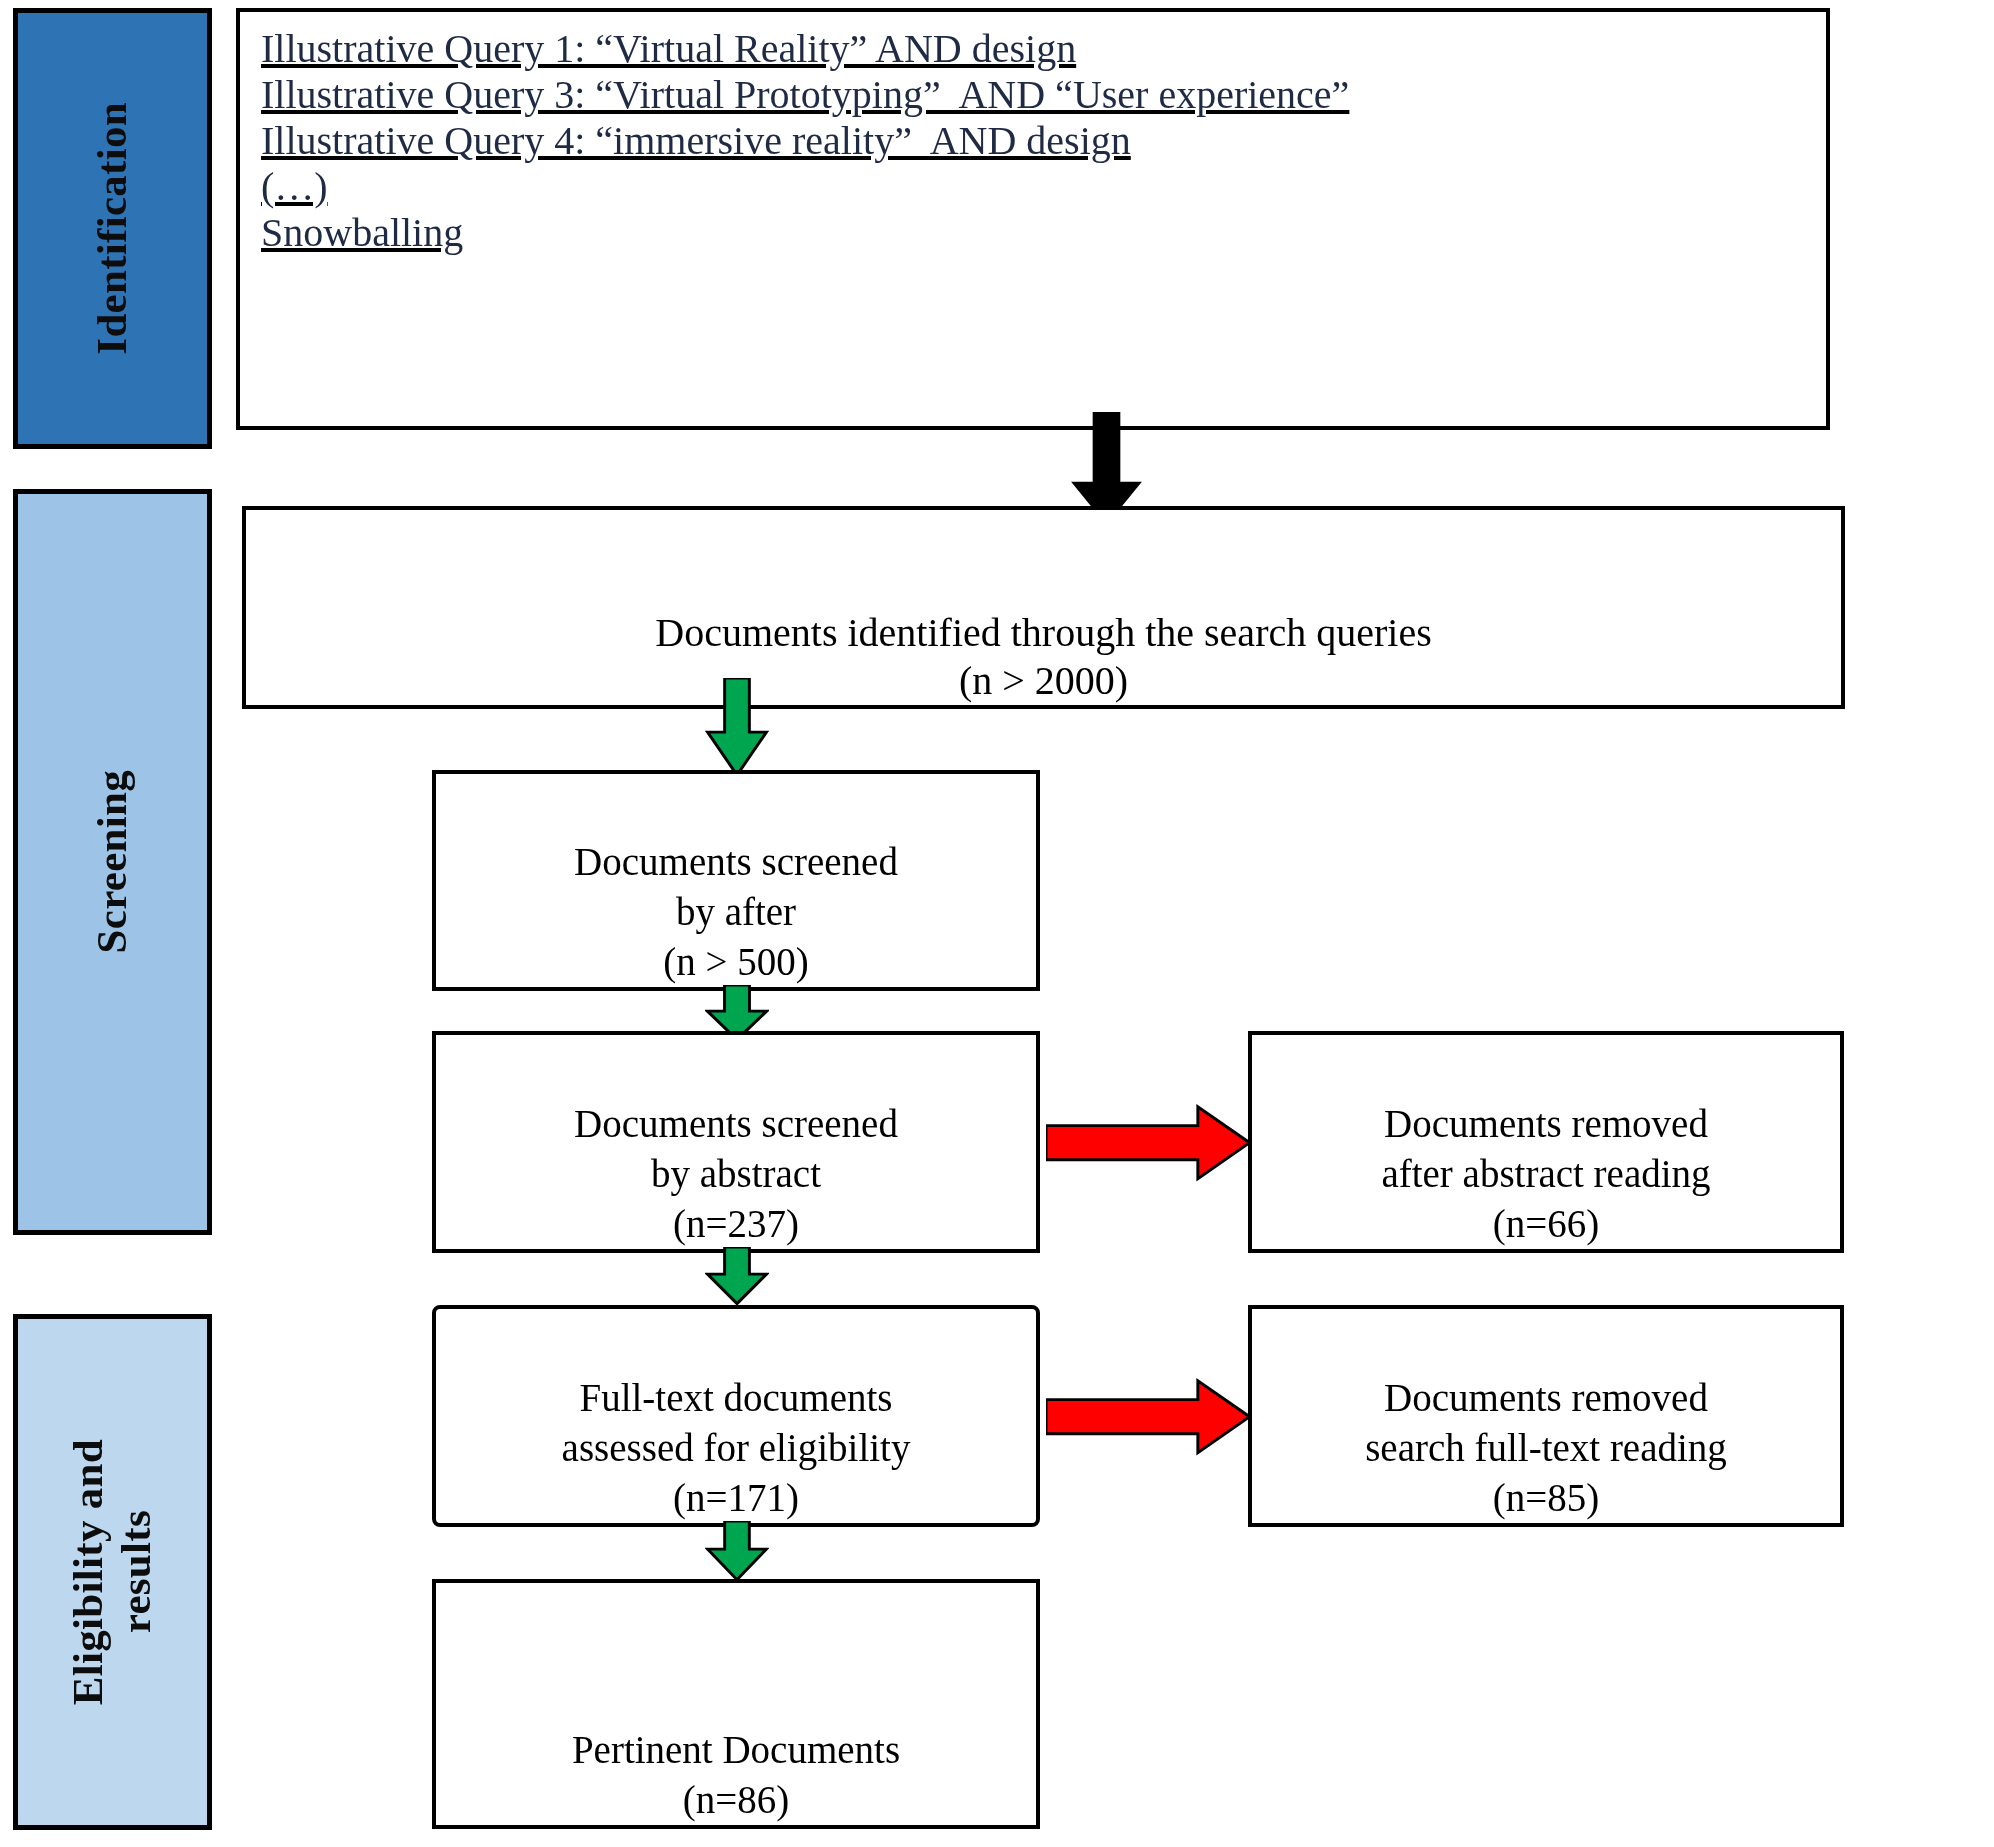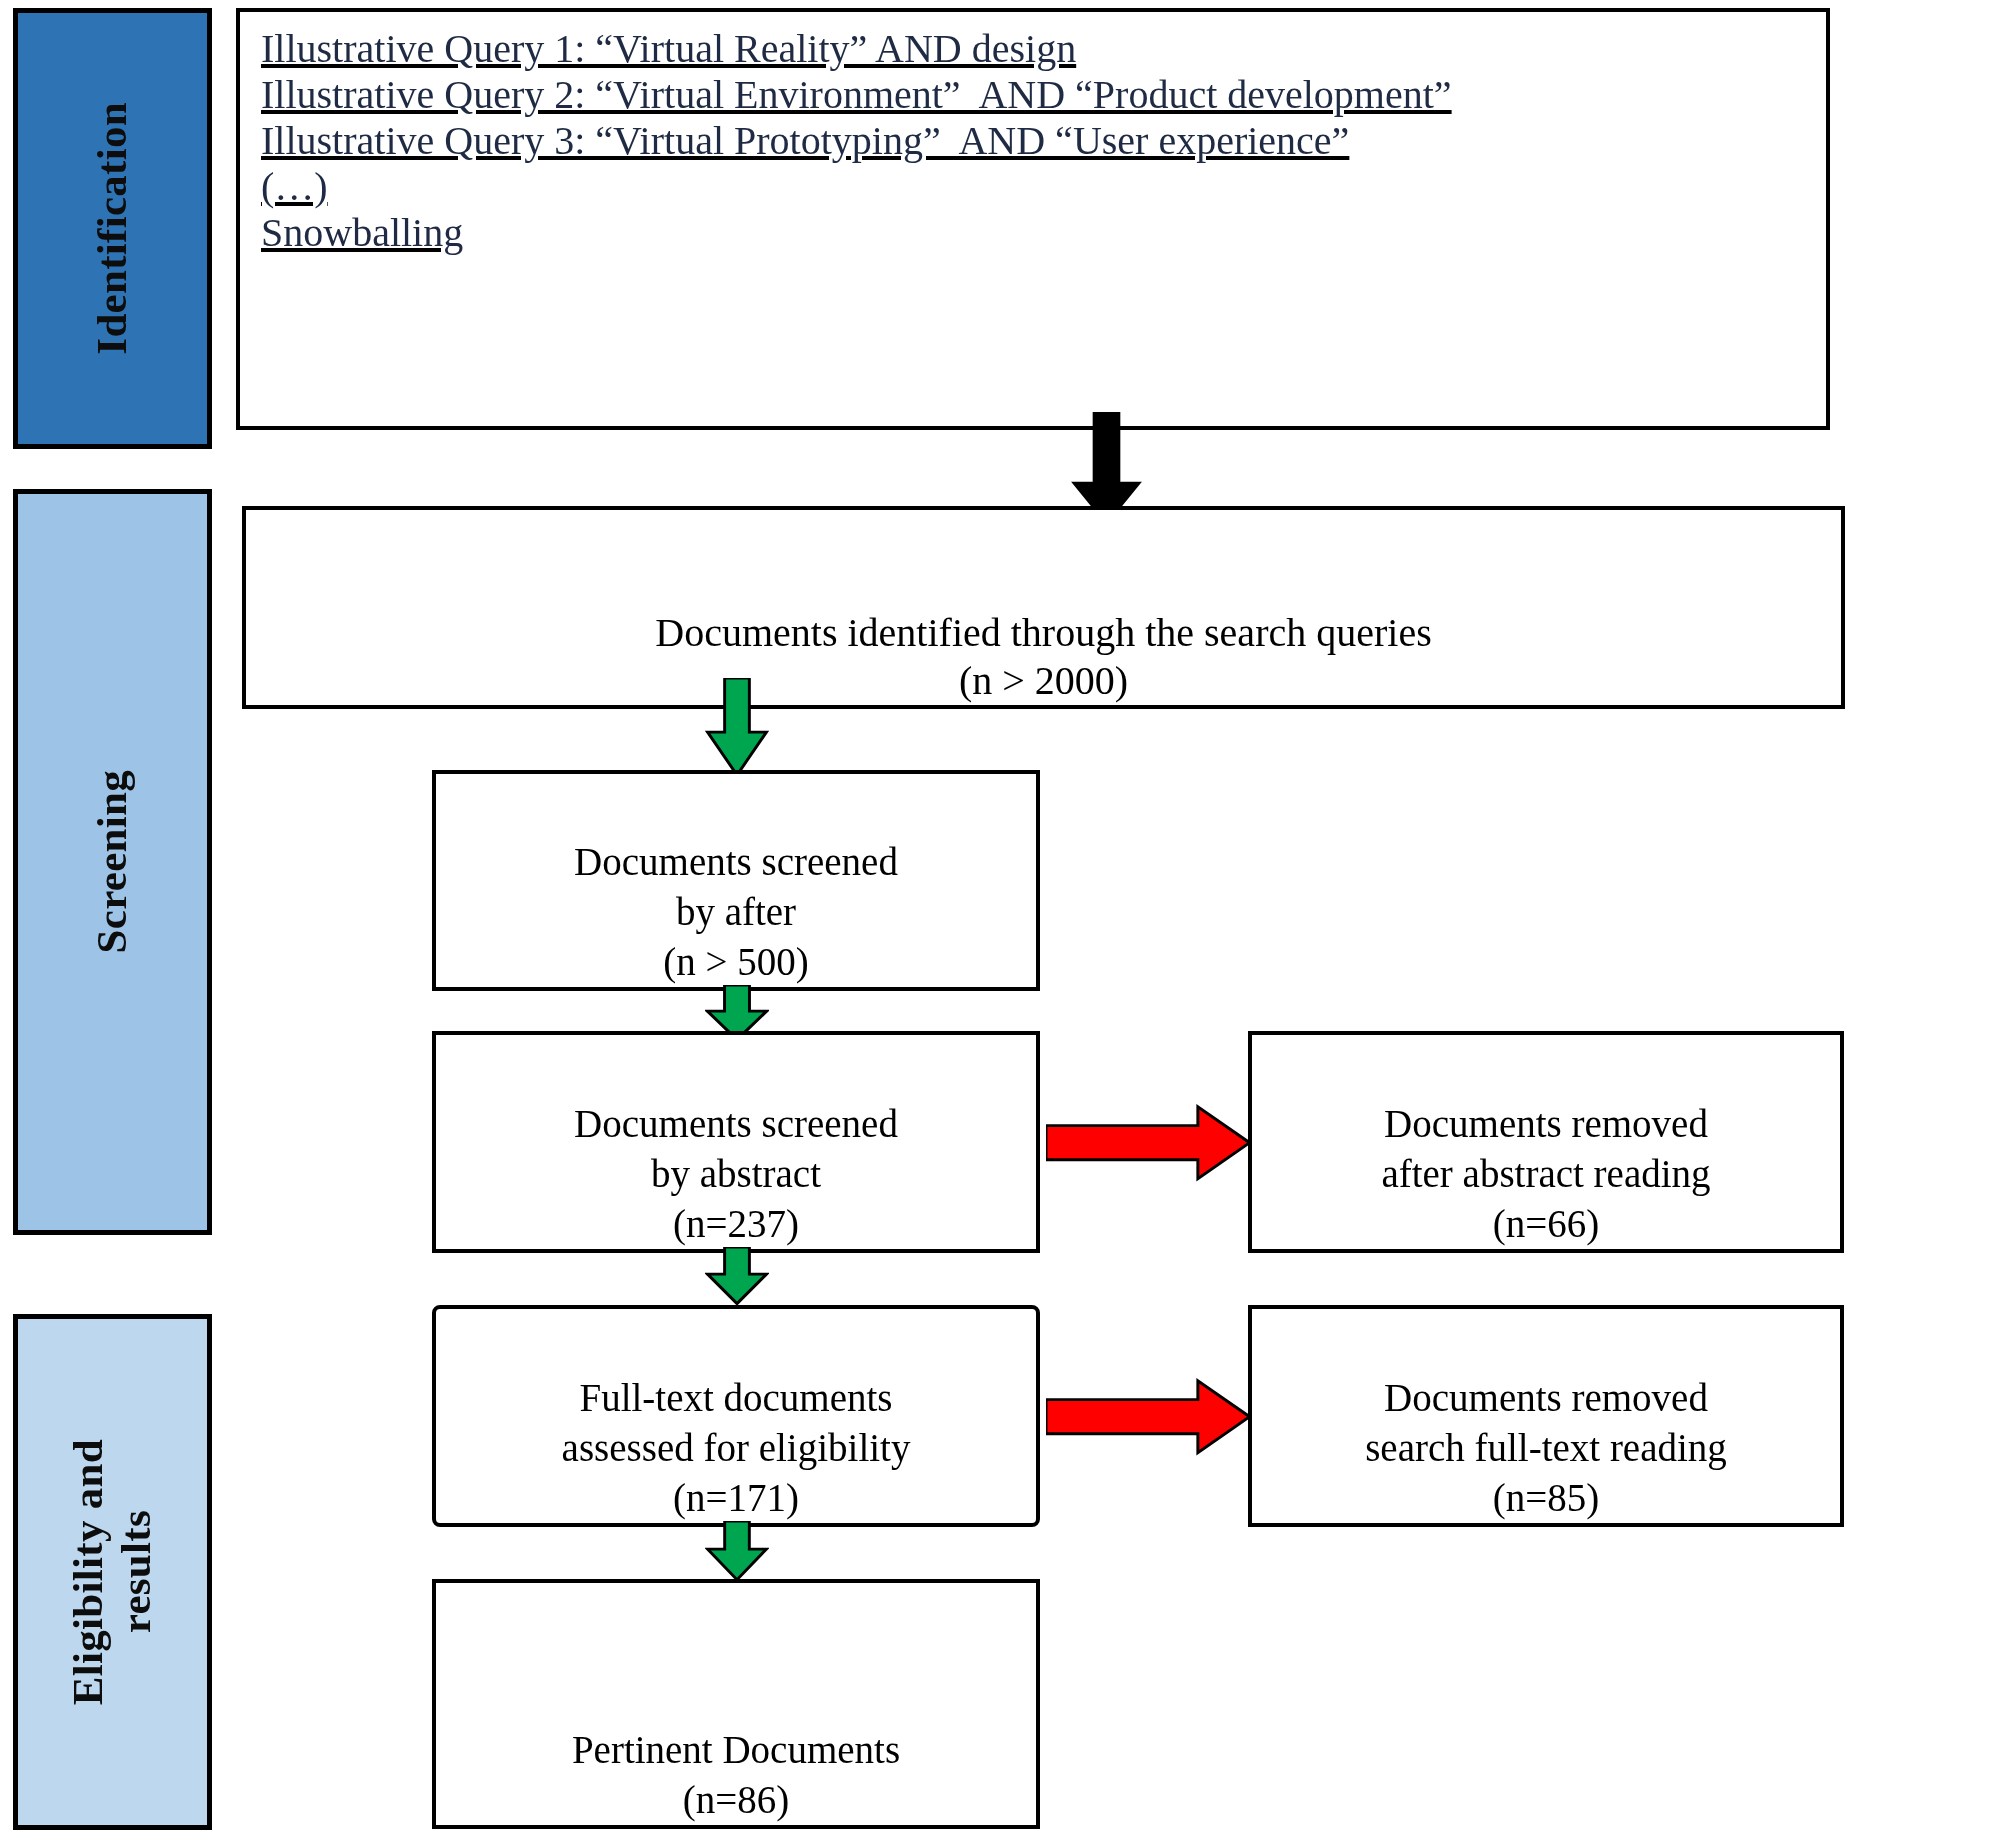--- a/index.html
+++ b/index.html
@@ -68,22 +68,22 @@
     <span class="vtext">Screening</span>
   </div>
 
   <div class="sidebar" id="sb-eligibility">
     <span class="vtext">Eligibility and
 results</span>
   </div>
 
   <div class="box" id="box-queries">
     <span class="line">Illustrative Query 1: “Virtual Reality” AND design</span>
-    <span class="line">Illustrative Query 2: “Virtual Environment”  AND “Product development”</span>
     <span class="line">Illustrative Query 3: “Virtual Prototyping”  AND “User experience”</span>
+    <span class="line">Illustrative Query 4: “immersive reality”  AND design</span>
     <span class="line">(…)</span>
     <span class="line">Snowballing</span>
   </div>
 
   <div class="arrow" id="arrow-black" style="left:1071px;top:412px;">
     <svg width="71" height="113" viewBox="0 0 120 192">
       <polygon points="38,0 82,0 82,120 117,120 60,190 3,120 38,120" fill="#000000" stroke="#000000" stroke-width="3"></polygon>
     </svg>
   </div>
 

